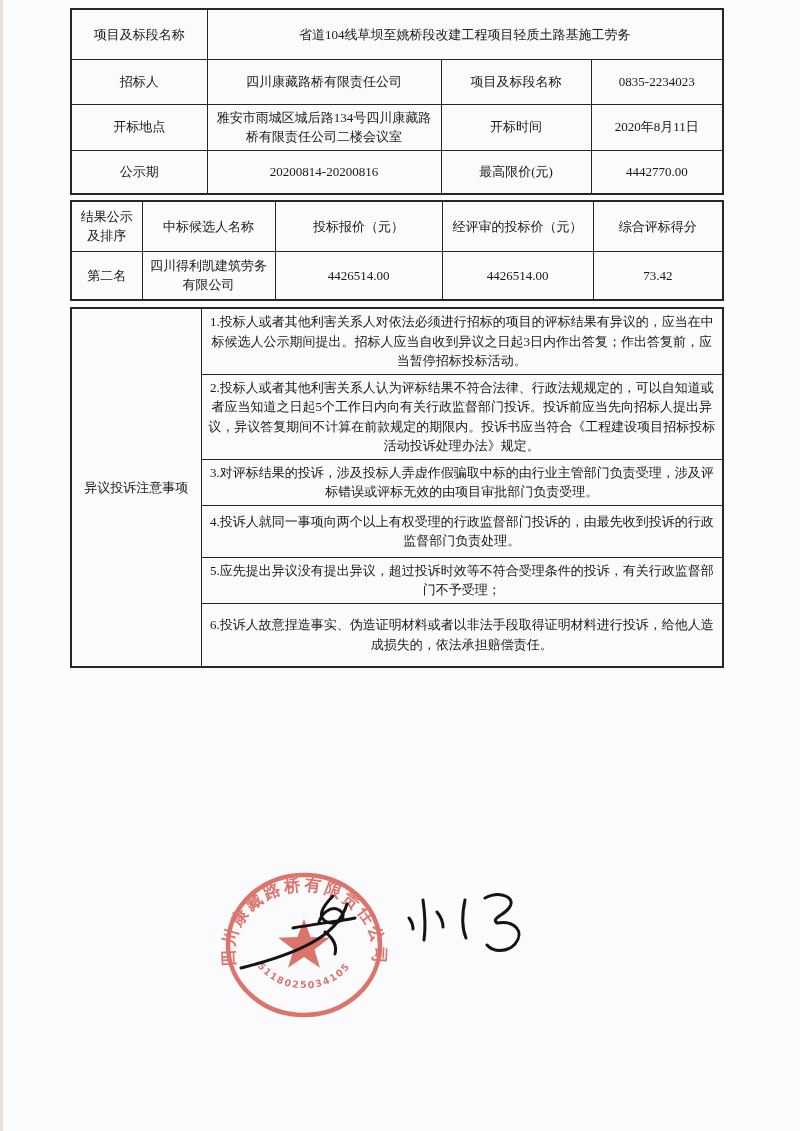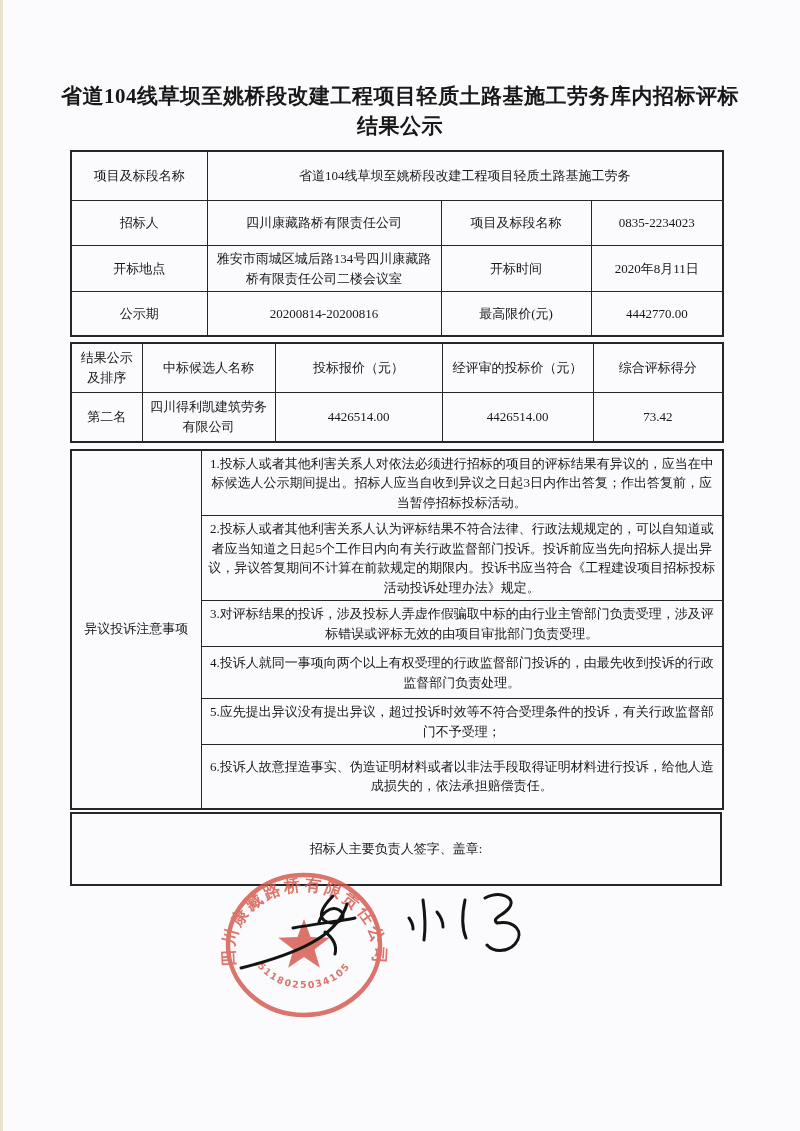--- a/index.html
+++ b/index.html
@@ -42,24 +42,20 @@
     position:absolute; left:233px; top:888px; width:300px; height:105px;
     z-index:3; pointer-events:none;
   }
 </style>
 </head>
 <body>
 
 <div class="page">
   <div class="paper-edge"></div>
 
-  <h1 class="doc-title">
-    <span>省道104线草坝至姚桥段改建工程项目轻质土路基施工劳务库内招标评标</span><br>
-    <span>结果公示</span>
-  </h1>
 
   <table class="tbl mt8">
     <colgroup>
         <col style="width:136px">
         <col style="width:234px">
         <col style="width:150px">
         <col style="width:132px">
       </colgroup>
     <tbody>
         <tr>
@@ -135,27 +131,20 @@
     </tr>
     <tr>
       <td class="note-cell nh5">5.应先提出异议没有提出异议，超过投诉时效等不符合受理条件的投诉，有关行政监督部门不予受理；</td>
     </tr>
     <tr>
       <td class="note-cell nh6">6.投诉人故意捏造事实、伪造证明材料或者以非法手段取得证明材料进行投诉，给他人造成损失的，依法承担赔偿责任。</td>
     </tr>
   </tbody>
     </table>
 
-  <table class="tbl mt2">
-    <tbody>
-        <tr>
-      <td class="sig-cell">招标人主要负责人签字、盖章:</td>
-    </tr>
-  </tbody>
-    </table>
 
   <svg class="seal" viewBox="0 0 170 155">
     <ellipse cx="85" cy="77" rx="76" ry="70" fill="none" stroke="#d4574b" stroke-width="4.5"></ellipse>
     <defs>
       <path id="sealArcTop" d="M 16,96 A 70,63 0 1 1 154,96" fill="none"></path>
       <path id="sealArcBottom" d="M 40,100 A 55,48 0 0 0 130,100" fill="none"></path>
     </defs>
     <text font-size="16.5" font-weight="bold" fill="#d4574b" letter-spacing="3" font-family="Liberation Serif, DejaVu Serif, serif">
       <textPath href="#sealArcTop" startOffset="50%" text-anchor="middle">四川康藏路桥有限责任公司</textPath>
     </text>

